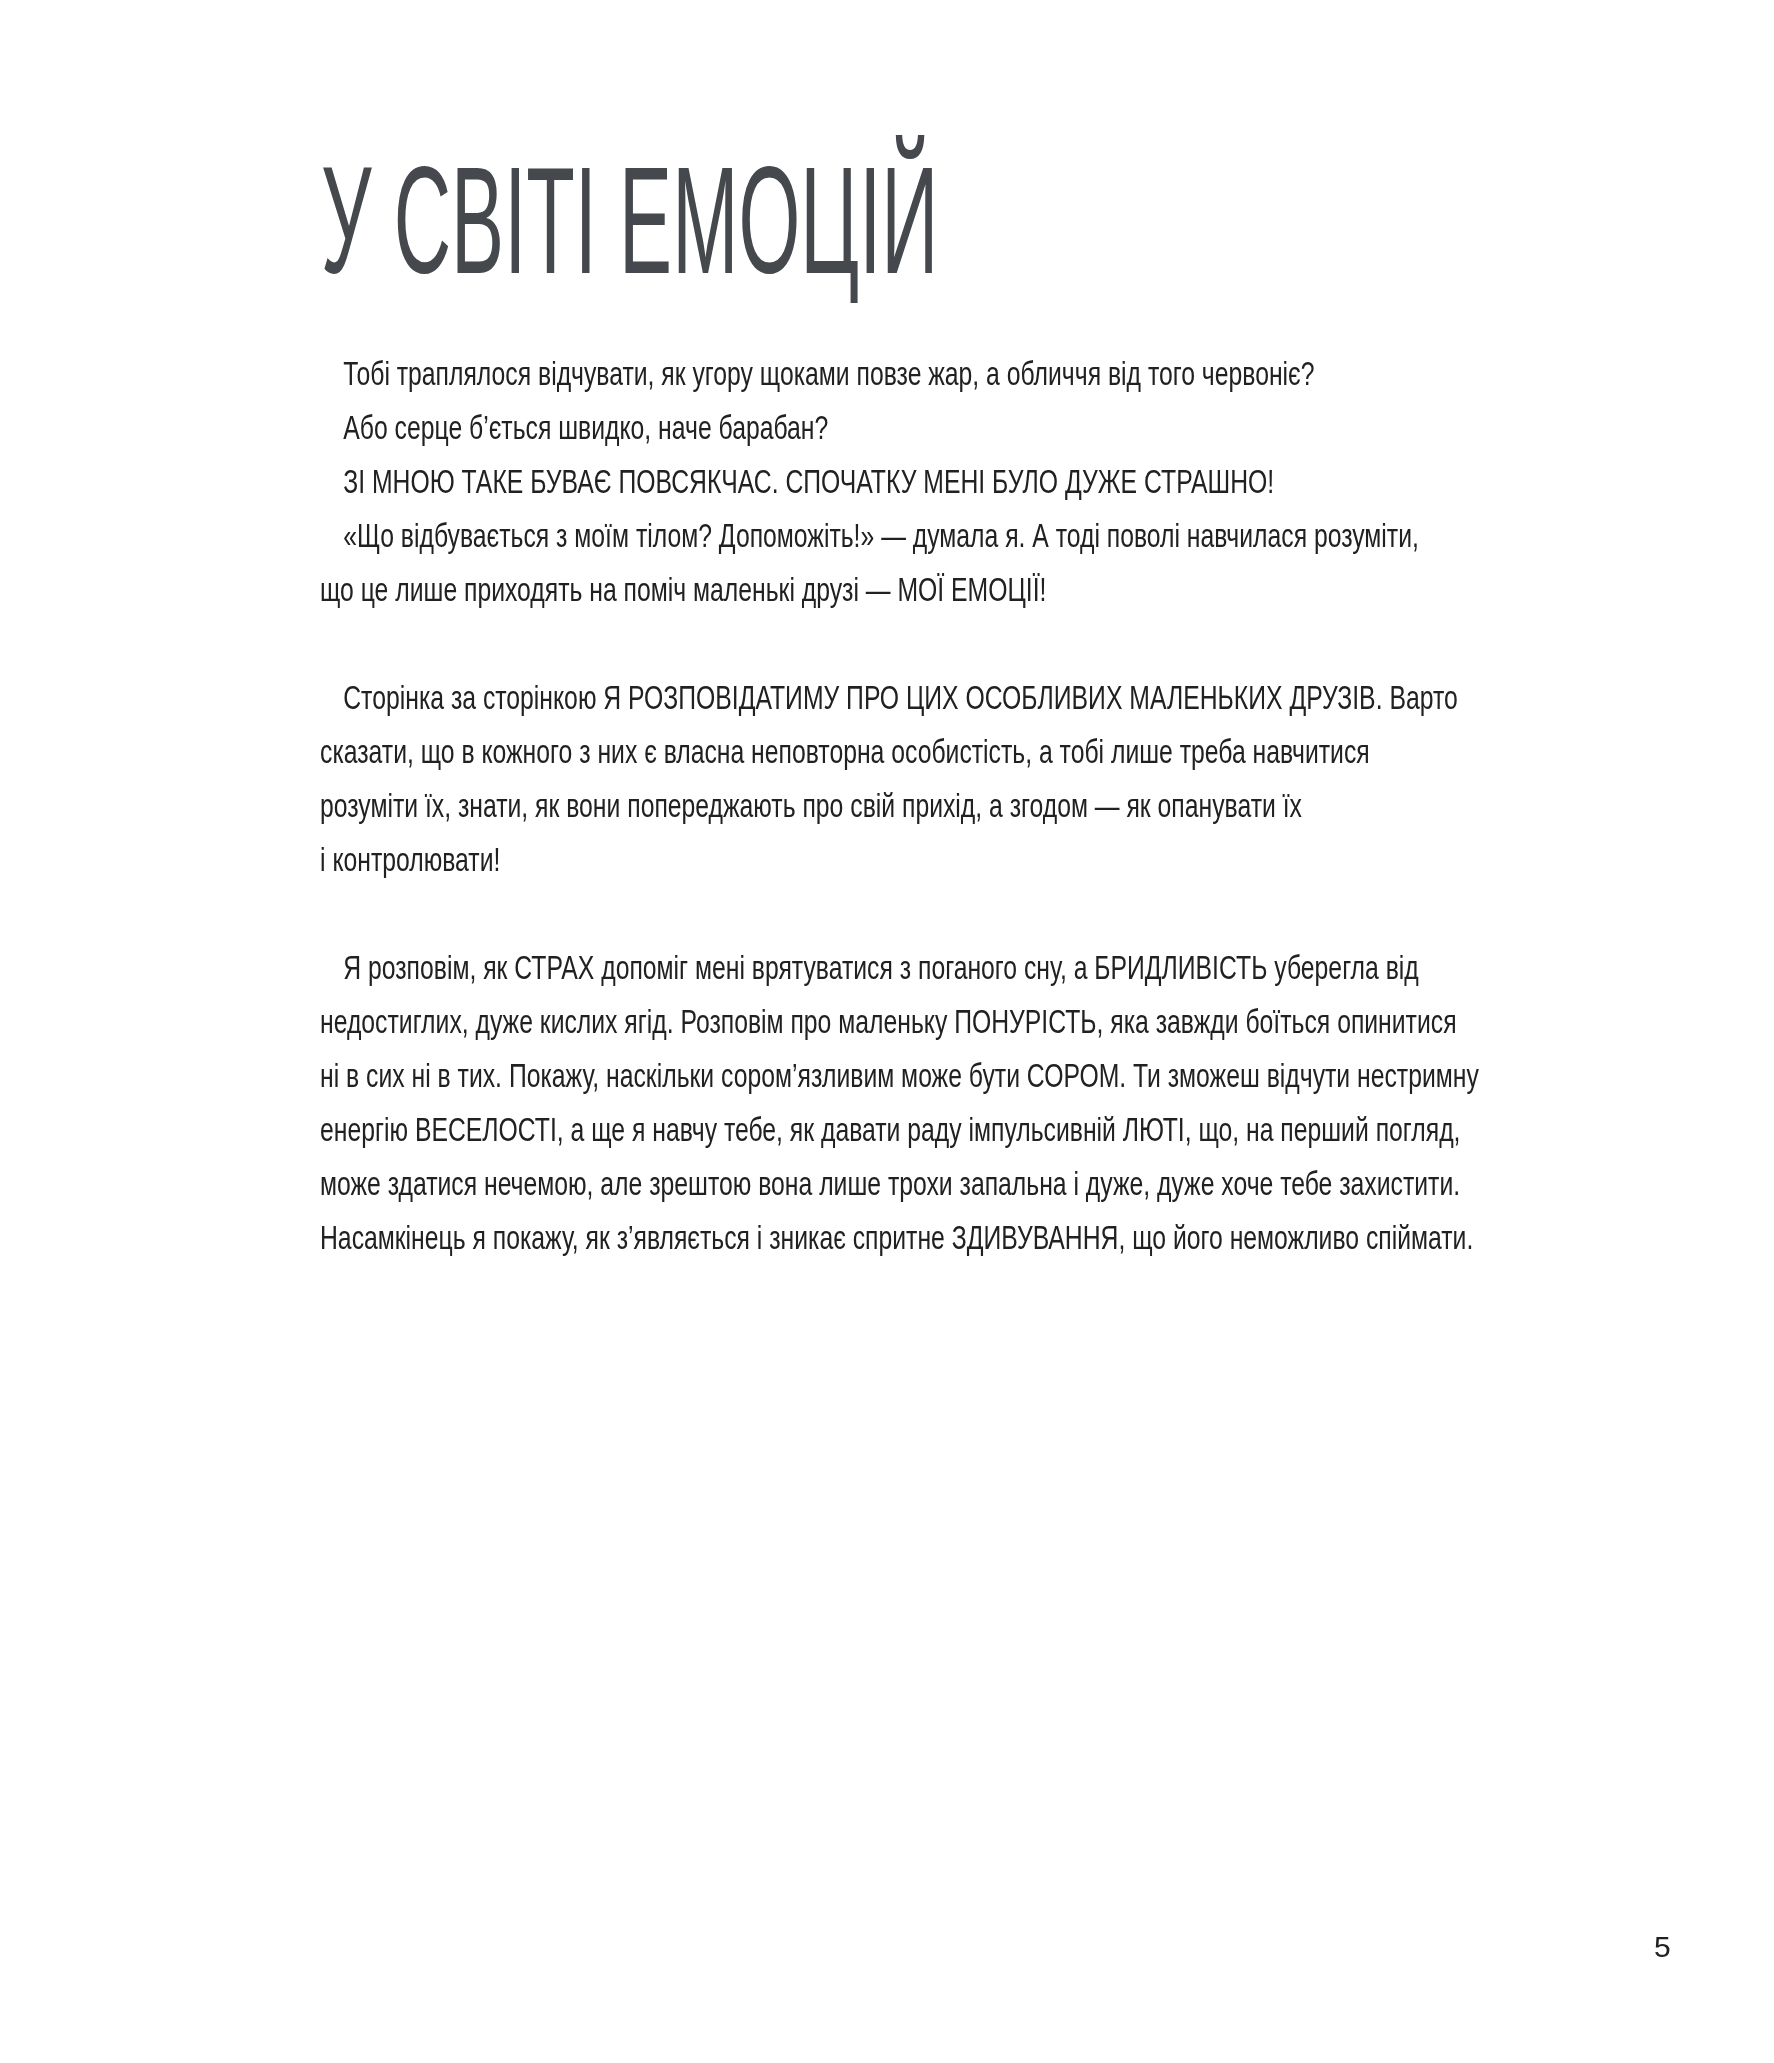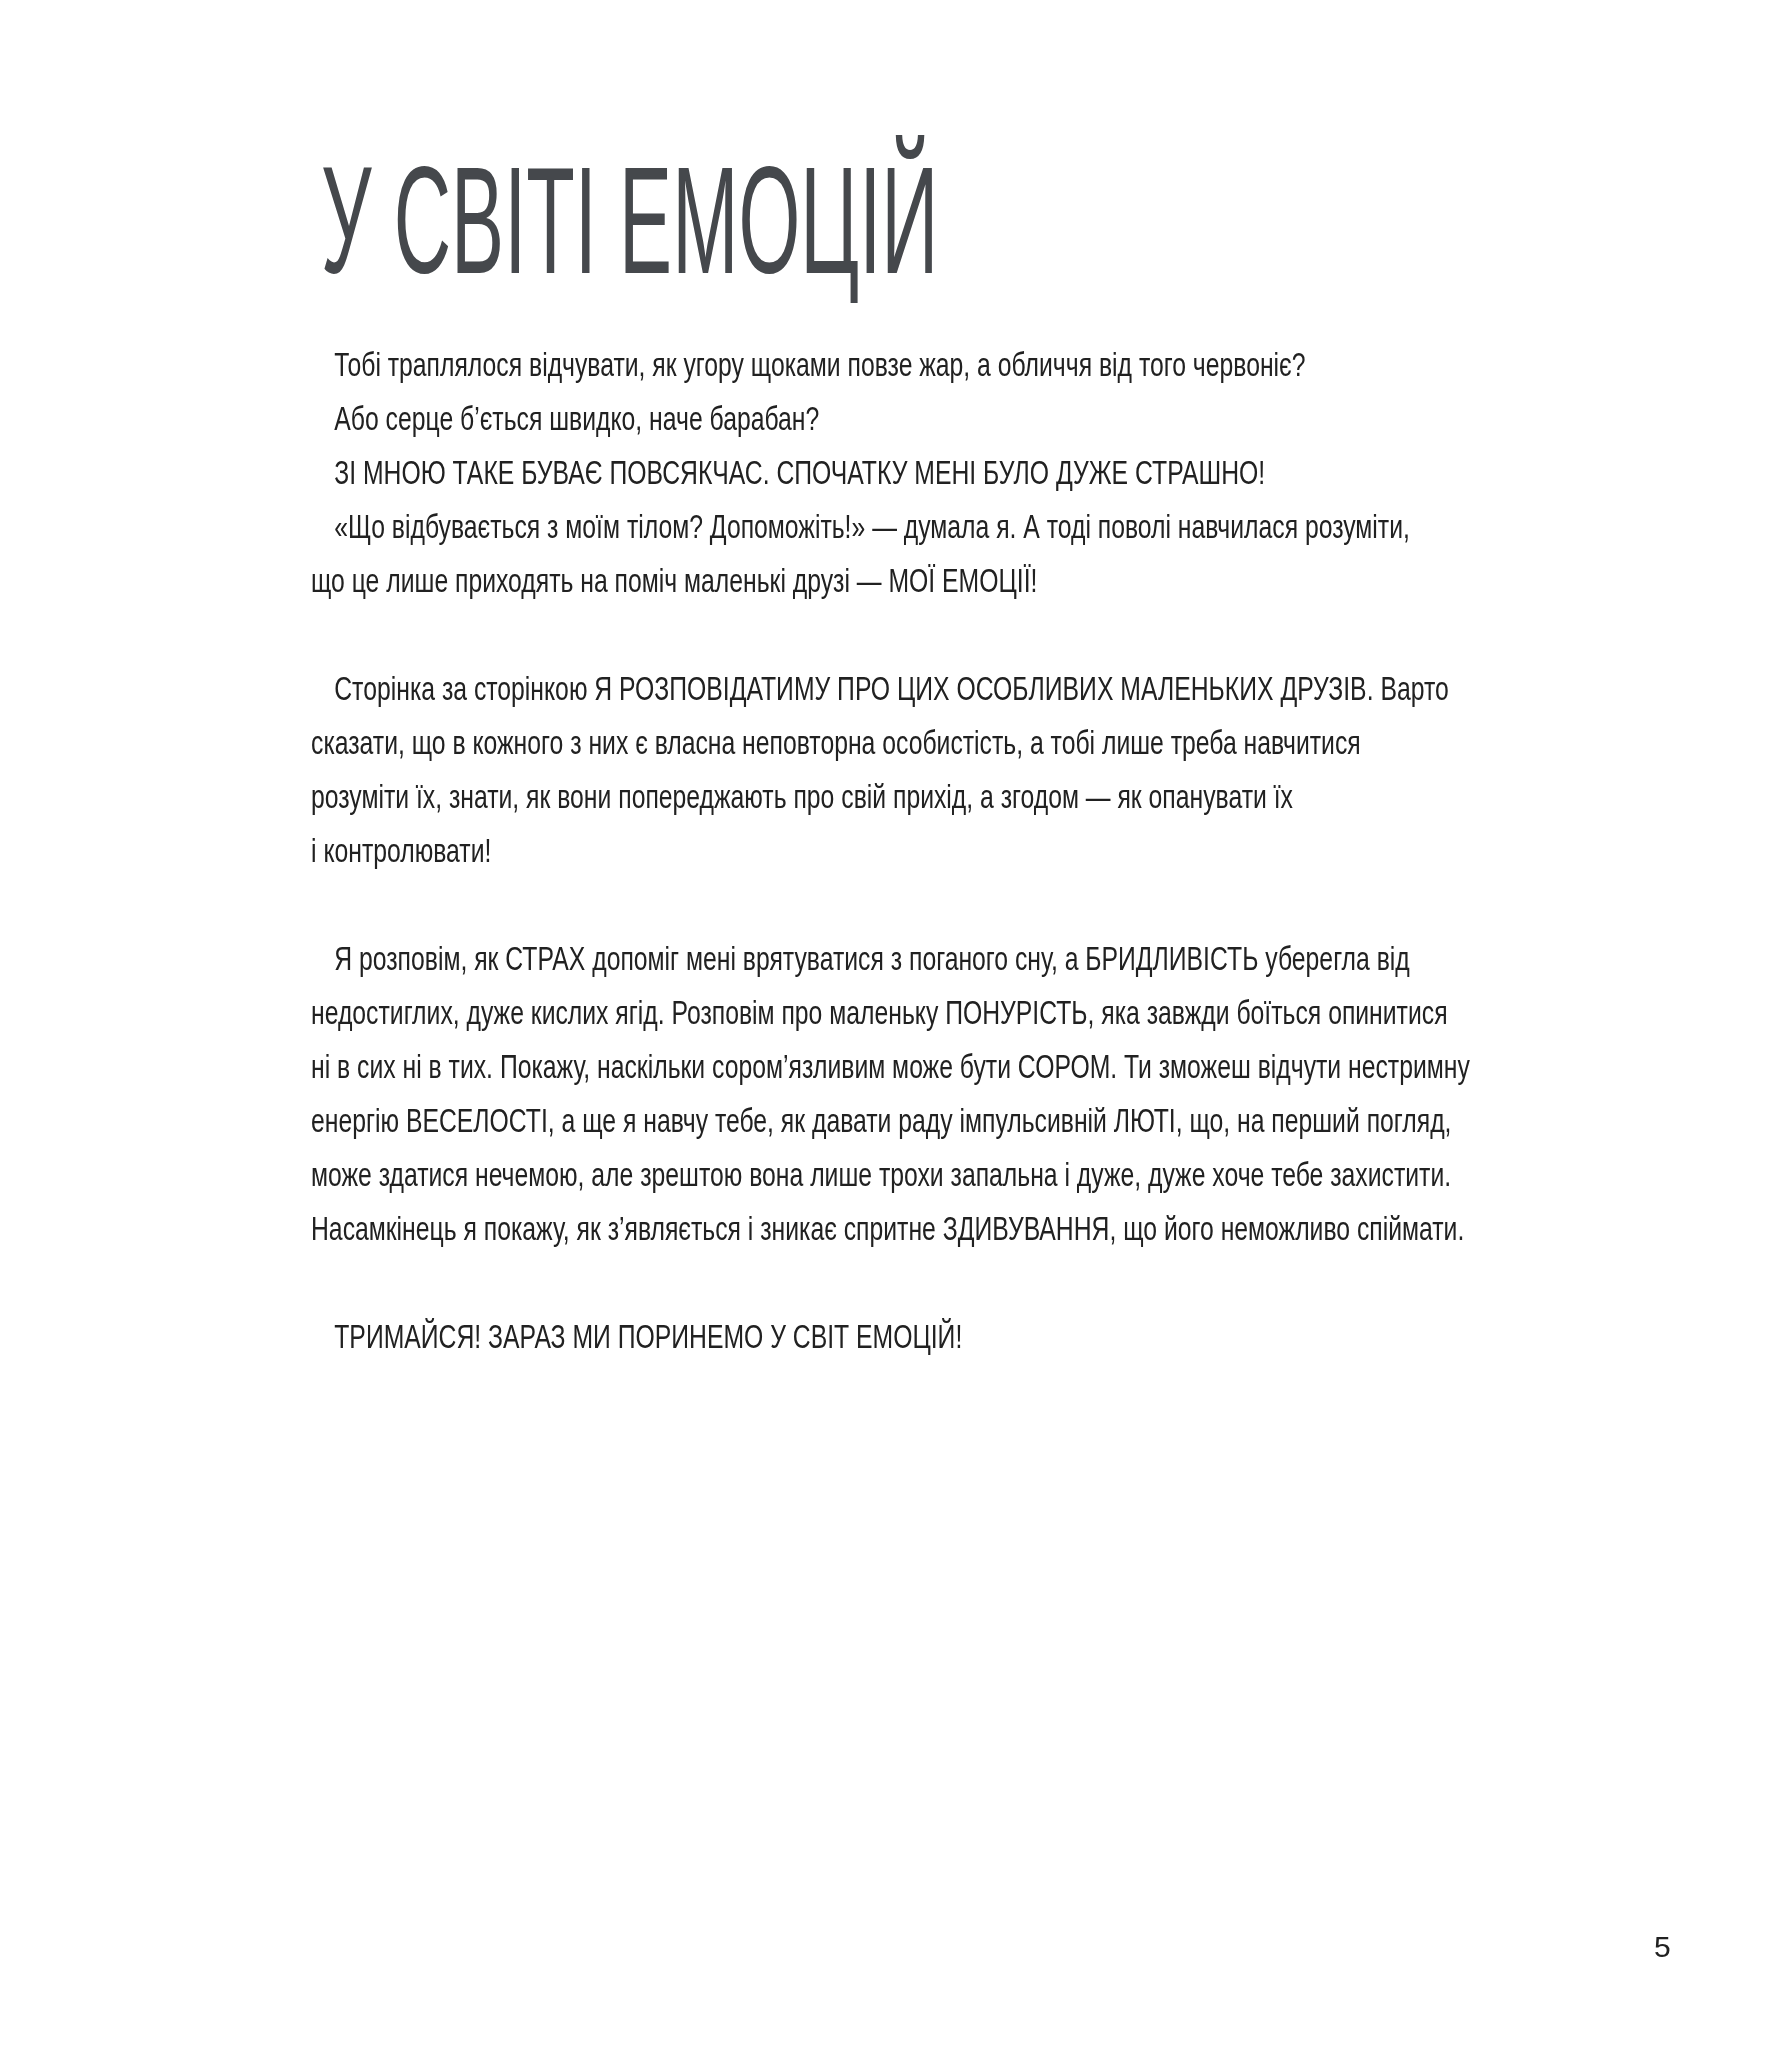--- a/index.html
+++ b/index.html
@@ -37,21 +37,21 @@
   
   .body-text {
     position: absolute;
     left: 307px;
     top: 334px;
     width: 1397px;
     font-size: 33px;
     line-height: 54px;
     color: var(--body-color, #212121);
   }
-  .para { margin: 4px; }
+  .para { margin: 13px; }
   .para + .para { margin-top: 54px; }
   .line {
     white-space: nowrap;
     width: max-content;
     transform: scaleX(0.75);
     transform-origin: left top;
   }
   .line.indent { padding-left: 31px; }
   
   .page-number {
@@ -84,20 +84,17 @@
         <div class="line">і контролювати!</div>
       </div>
       <div class="para">
         <div class="line indent">Я розповім, як СТРАХ допоміг мені врятуватися з поганого сну, а БРИДЛИВІСТЬ уберегла від</div>
         <div class="line">недостиглих, дуже кислих ягід. Розповім про маленьку ПОНУРІСТЬ, яка завжди боїться опинитися</div>
         <div class="line">ні в сих ні в тих. Покажу, наскільки сором’язливим може бути СОРОМ. Ти зможеш відчути нестримну</div>
         <div class="line">енергію ВЕСЕЛОСТІ, а ще я навчу тебе, як давати раду імпульсивній ЛЮТІ, що, на перший погляд,</div>
         <div class="line">може здатися нечемою, але зрештою вона лише трохи запальна і дуже, дуже хоче тебе захистити.</div>
         <div class="line">Насамкінець я покажу, як з’являється і зникає спритне ЗДИВУВАННЯ, що його неможливо спіймати.</div>
       </div>
-      <div class="para">
-        <div class="line indent">ТРИМАЙСЯ! ЗАРАЗ МИ ПОРИНЕМО У СВІТ ЕМОЦІЙ!</div>
-      </div>
     </div>
 
   <div class="page-number">5</div>
 </div>
 
 
 </body></html>

